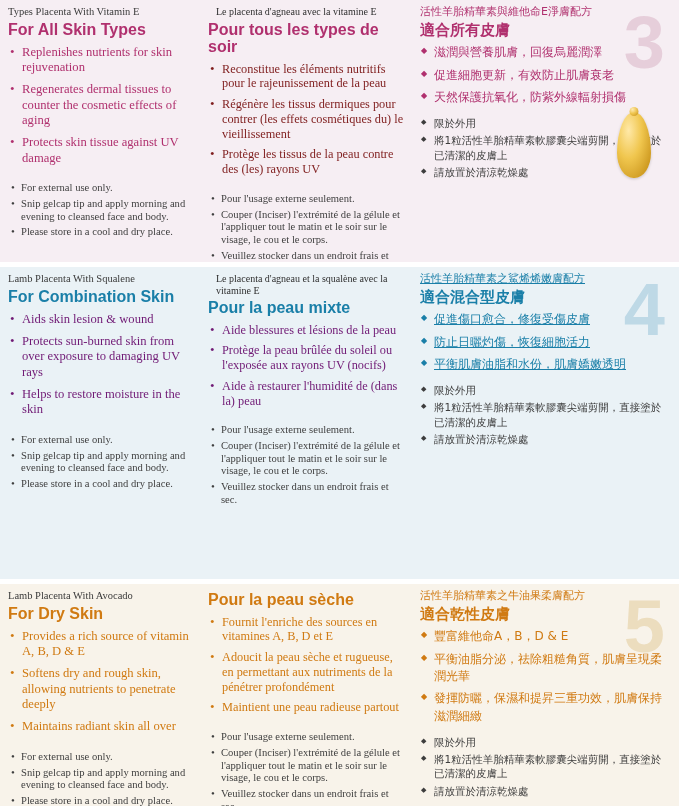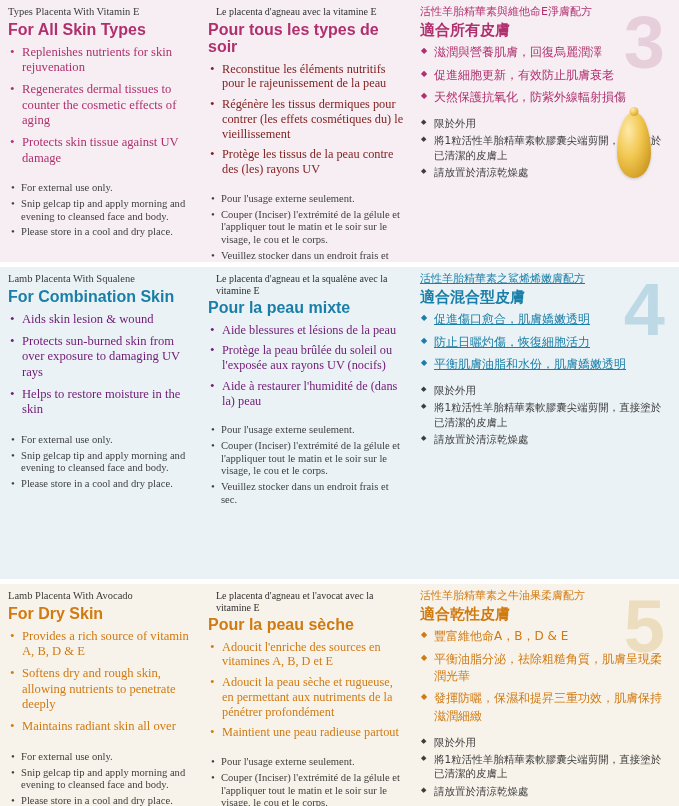--- a/index.html
+++ b/index.html
@@ -257,21 +257,21 @@
         <li>Pour l'usage externe seulement.</li>
         <li>Couper (Inciser) l'extrémité de la gélule et l'appliquer tout le matin et le soir sur le visage, le cou et le corps.</li>
         <li>Veuillez stocker dans un endroit frais et sec.</li>
       </ul>
     </div>
 
     <div class="col col-zh zh-body">
       <p class="kicker zh zh-accent">活性羊胎精華素之鯊烯烯嫩膚配方</p>
       <h2 class="headline zh">適合混合型皮膚</h2>
       <ul class="zh-list zh-accent">
-        <li>促進傷口愈合，肌膚嬌嫩透明</li>
+        <li>促進傷口愈合，修復受傷皮膚</li>
         <li>防止日曬灼傷，恢復細胞活力</li>
         <li>平衡肌膚油脂和水份，肌膚嬌嫩透明</li>
       </ul>
       <ul class="zh-list zh-foot">
         <li>限於外用</li>
         <li>將1粒活性羊胎精華素軟膠囊尖端剪開，直接塗於已清潔的皮膚上</li>
         <li>請放置於清涼乾燥處</li>
       </ul>
     </div>
 
@@ -291,24 +291,23 @@
         <li>Maintains radiant skin all over</li>
       </ul>
       <ul class="footer">
         <li>For external use only.</li>
         <li>Snip gelcap tip and apply morning and evening to cleansed face and body.</li>
         <li>Please store in a cool and dry place.</li>
       </ul>
     </div>
 
     <div class="col col-fr">
-      <p class="kicker fr">Le placenta d'agneau et l'avocat avec la vitamine E</p>
       <h2 class="headline">Pour la peau sèche</h2>
       <ul class="bullets fr">
-        <li>Adoucit l'enriche des sources en vitamines A, B, D et E</li>
+        <li>Fournit l'enriche des sources en vitamines A, B, D et E</li>
         <li>Adoucit la peau sèche et rugueuse, en permettant aux nutriments de la pénétrer profondément</li>
         <li>Maintient une peau radieuse partout</li>
       </ul>
       <ul class="footer">
         <li>Pour l'usage externe seulement.</li>
         <li>Couper (Inciser) l'extrémité de la gélule et l'appliquer tout le matin et le soir sur le visage, le cou et le corps.</li>
         <li>Veuillez stocker dans un endroit frais et sec.</li>
       </ul>
     </div>
 

